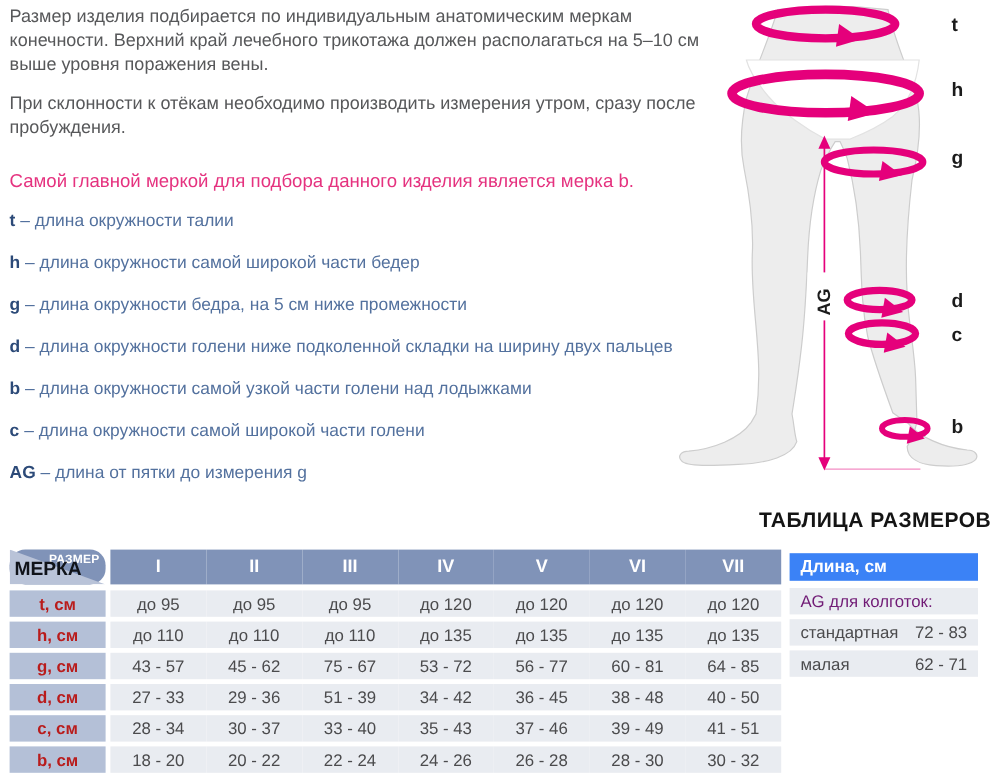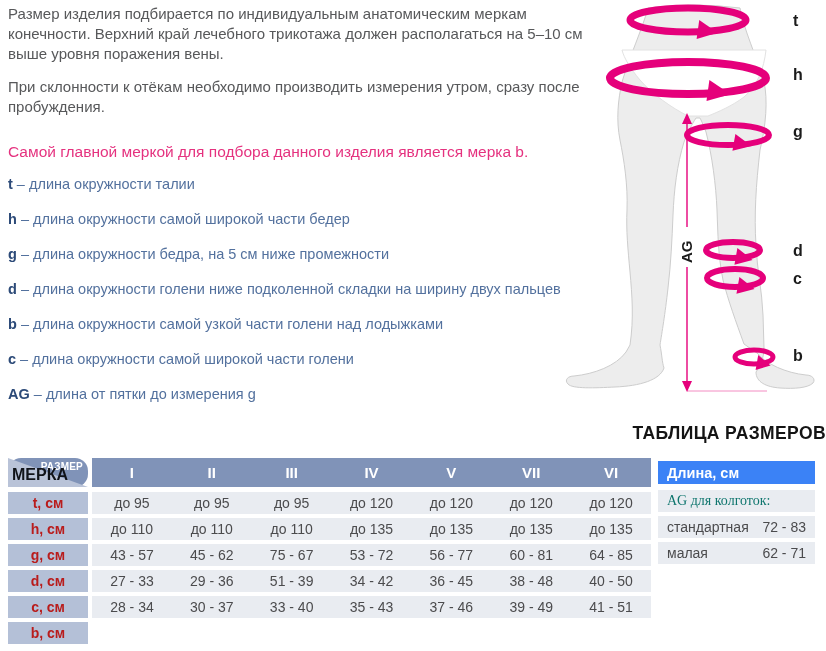--- a/index.html
+++ b/index.html
@@ -40,21 +40,21 @@
                font-weight:bold; font-size:14px; display:flex; align-items:center; justify-content:center; }
   .cell { flex:1; background:#e9ecf1; color:#4b4b4d; font-size:14px;
           display:flex; align-items:center; justify-content:center; }
   
   .length-panel { position:absolute; left:658px; top:461px; width:157px; }
   .lp-header { height:23px; background:#3b82f6; color:#fff; font-weight:bold; font-size:14.5px;
                display:flex; align-items:center; padding-left:9px; margin-bottom:6px; }
   .lp-row { height:22px; background:#e9ecf1; display:flex; align-items:center;
             justify-content:space-between; padding:0 9px; margin-bottom:4px;
             font-size:14px; color:#4b4b4d; }
-  .lp-sub { color:#0f766e;font-family:Liberation Serif, serif; }
+  .lp-sub { color:#701a75; }
 </style>
 </head>
 <body>
 
 <div class="page">
 
   <div class="intro">
     <p class="p1">Размер изделия подбирается по индивидуальным анатомическим меркам конечности. Верхний край лечебного трикотажа должен располагаться на 5–10 см выше уровня поражения вены.</p>
     <p class="p2">При склонности к отёкам необходимо производить измерения утром, сразу после пробуждения.</p>
     <p class="highlight">Самой главной меркой для подбора данного изделия является мерка b.</p>
@@ -140,22 +140,22 @@
         <div class="tri"></div>
         <span class="razm">РАЗМЕР</span>
         <span class="merk">МЕРКА</span>
       </div>
       <div class="h-cells" id="col-headers">
           <div class="h-cell">I</div>
           <div class="h-cell">II</div>
           <div class="h-cell">III</div>
           <div class="h-cell">IV</div>
           <div class="h-cell">V</div>
+          <div class="h-cell">VI</div>
           <div class="h-cell">VII</div>
-          <div class="h-cell">VI</div>
         </div>
     </div>
     <div id="table-rows">
         <div class="t-row">
           <div class="row-label">t, см</div>
           <div class="cells">
             <div class="cell">до 95</div>
             <div class="cell">до 95</div>
             <div class="cell">до 95</div>
             <div class="cell">до 120</div>
@@ -207,20 +207,29 @@
             <div class="cell">30 - 37</div>
             <div class="cell">33 - 40</div>
             <div class="cell">35 - 43</div>
             <div class="cell">37 - 46</div>
             <div class="cell">39 - 49</div>
             <div class="cell">41 - 51</div>
           </div>
         </div>
         <div class="t-row">
           <div class="row-label">b, см</div>
+          <div class="cells">
+            <div class="cell">18 - 20</div>
+            <div class="cell">20 - 22</div>
+            <div class="cell">22 - 24</div>
+            <div class="cell">24 - 26</div>
+            <div class="cell">26 - 28</div>
+            <div class="cell">28 - 30</div>
+            <div class="cell">30 - 32</div>
+          </div>
         </div>
       </div>
   </div>
 
   <div class="length-panel">
     <div class="lp-header">Длина, см</div>
     <div class="lp-row">
       <span class="lp-sub">AG для колготок:</span>
     </div>
     <div id="length-rows">

